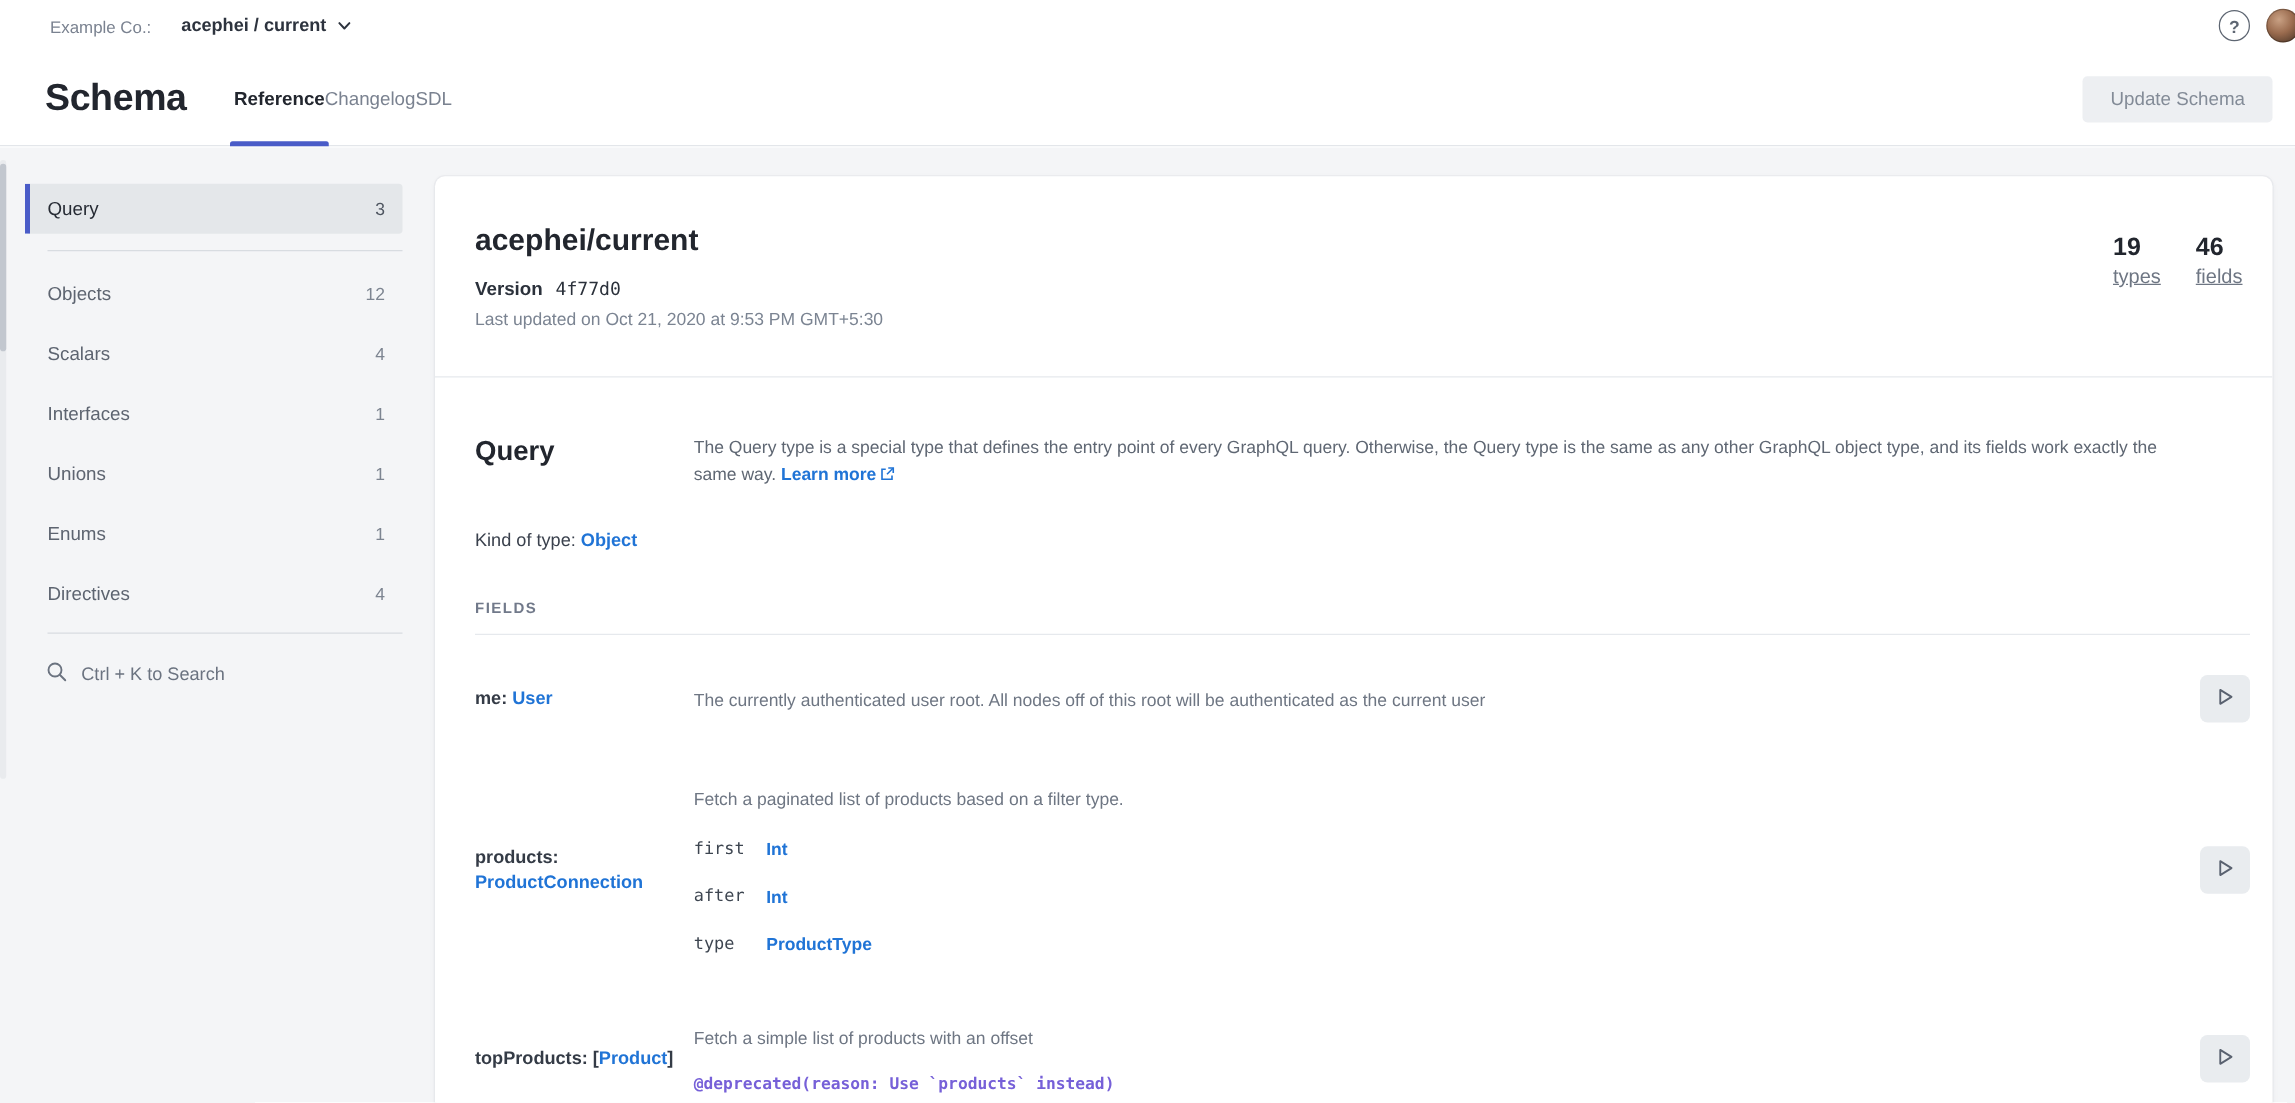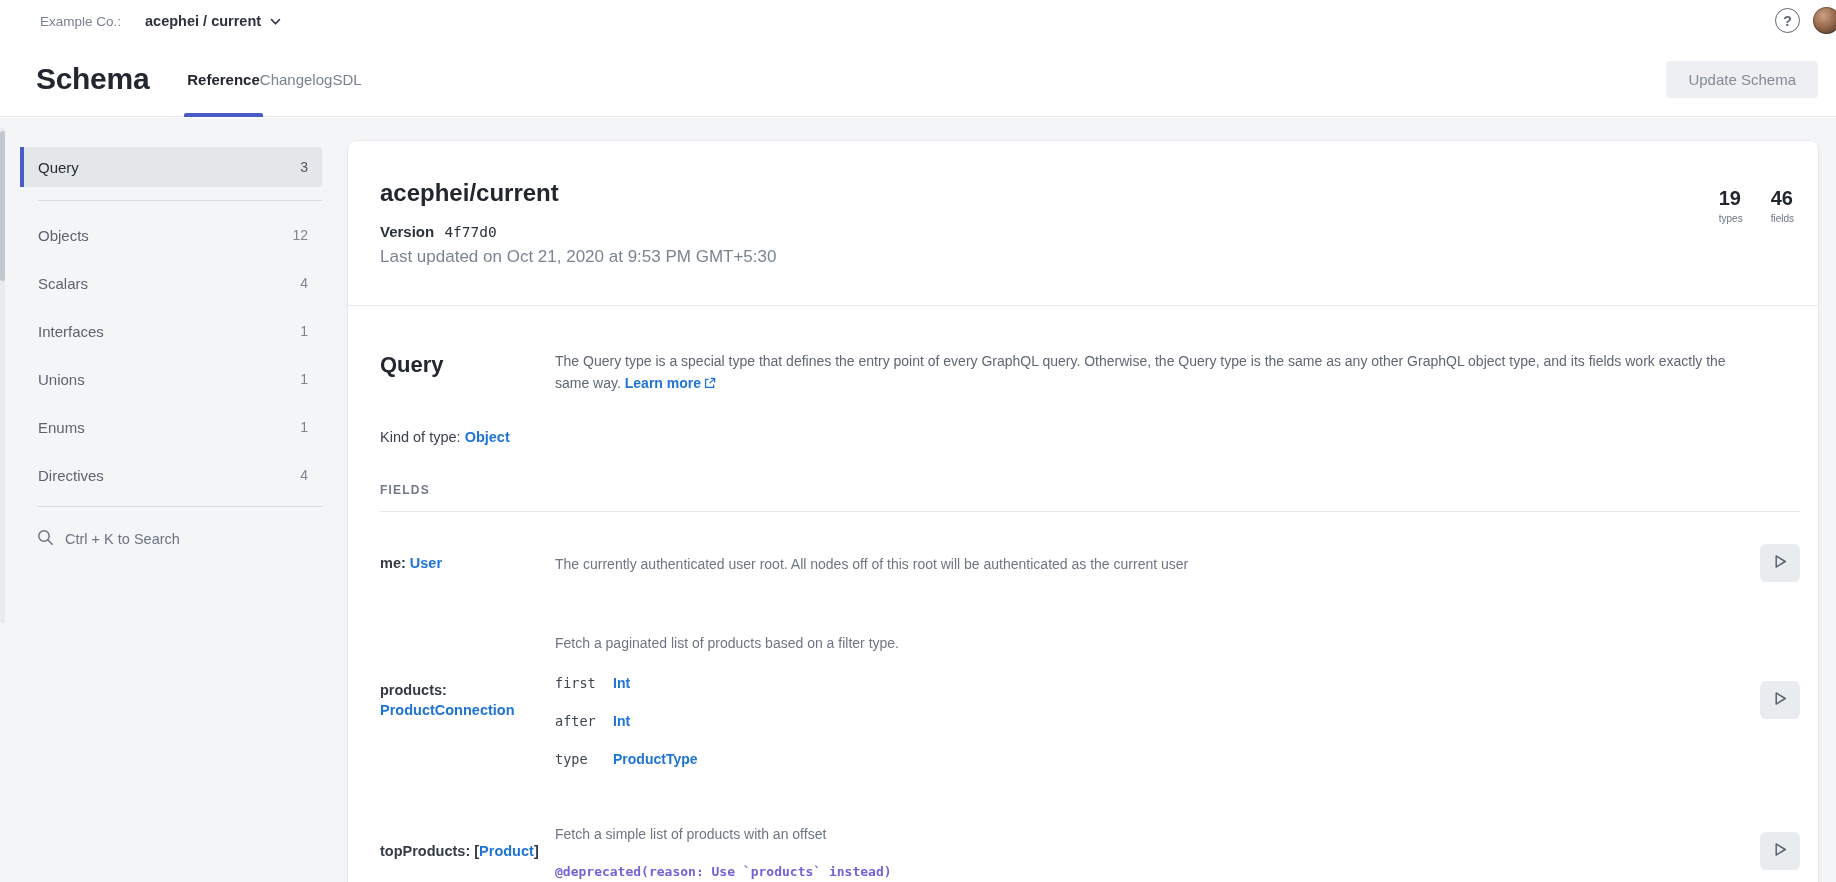--- a/index.html
+++ b/index.html
@@ -58,24 +58,24 @@
     font-size:14.5px;cursor:pointer;}
 
   
   .main-card{position:absolute;left:348px;top:23px;right:18px;bottom:-10px;background:#fff;border-radius:8px;
     box-shadow:0 0 0 1px rgba(40,50,70,.04),0 2px 5px rgba(40,50,70,.05);overflow:hidden;}
   .card-header{display:flex;padding:38px 24px 0 32px;}
   .graph-title{font-size:24px;font-weight:700;color:#22262e;margin-bottom:16px;}
   .version-line{font-size:15px;color:#2b313b;margin-bottom:7px;}
   .version-label{font-weight:700;margin-right:6px;}
   .version-hash{font-family:"DejaVu Sans Mono",monospace;font-size:14.5px;color:#2b313b;}
-  .last-updated{font-size:17px;color:#7b8492;}
+  .last-updated{font-size:14px;color:#7b8492;}
   .stats{margin-left:auto;display:flex;gap:28px;text-align:left;padding-top:8px;}
   .stat-value{font-size:20px;color:#22262e;font-weight:600;}
-  .stat-label{font-size:10px;color:#6e7683;margin-top:3px;}
+  .stat-label{font-size:16px;color:#6e7683;margin-top:3px;text-decoration:underline;}
   .card-divider{height:1px;background:#e6e9ed;margin-top:38px;border:none;}
 
   .type-section{padding:44px 18px 0 32px;}
   .row{display:flex;align-items:flex-start;}
   .col-left{width:175px;flex-shrink:0;}
   .col-body{flex:1;min-width:0;}
   .col-action{flex-shrink:0;margin-left:16px;}
   .type-name{font-size:22px;font-weight:700;color:#22262e;padding-top:2px;}
   .type-desc{font-size:14px;line-height:22px;color:#5f6773;padding-right:40px;}
   .link{color:var(--link-blue);font-weight:600;}

